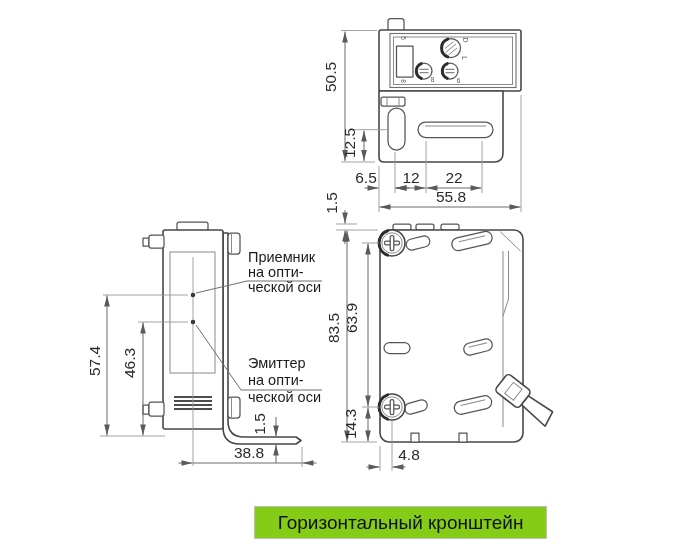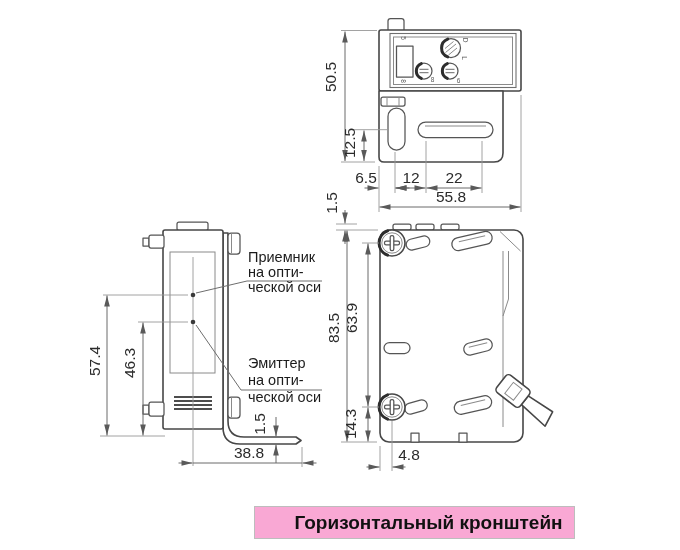--- a/index.html
+++ b/index.html
@@ -13,22 +13,22 @@
   .t  {fill:none;stroke:#8a8a8a;stroke-width:1;}
   .e  {fill:none;stroke:#979797;stroke-width:0.9;}
   .d  {fill:none;stroke:#6b6b6b;stroke-width:1;}
   .ld {fill:none;stroke:#6e6e6e;stroke-width:1;}
   .cres{fill:none;stroke:#2d2d2d;stroke-width:3;stroke-linecap:round;}
   .gr {stroke:#4d4d4d;stroke-width:1.8;}
   .dt {font-family:"Liberation Sans",sans-serif;font-size:15.5px;fill:#2b2b2b;}
   .an {font-family:"Liberation Sans",sans-serif;font-size:14.5px;fill:#1b1b1b;}
   .mk {font-family:"Liberation Sans",sans-serif;font-size:6.5px;fill:#5a5a5a;}
   #caption{position:absolute;left:254px;top:506px;width:291px;height:31px;
-           border:1px solid #bdbdbd;background:#f9a8d4;display:flex;align-items:center;
-           justify-content:center;font-size:19px;font-weight:bold;color:#111;padding-left:28px;}
+           border:1px solid #bdbdbd;background:#84cc16;display:flex;align-items:center;
+           justify-content:center;font-size:19px;font-weight:normal;color:#111;}
 </style>
 </head>
 <body>
 
 <div id="stage">
 <svg width="680" height="550" viewBox="0 0 680 550">
   <defs>
     <marker id="ar" viewBox="0 0 12 7" markerWidth="12" markerHeight="7" refX="11.5" refY="3.5" orient="auto-start-reverse" markerUnits="userSpaceOnUse">
       <path d="M11.5,3.5 L0.5,0.7 L0.5,6.3 Z" fill="#5a5a5a"></path>
     </marker>

